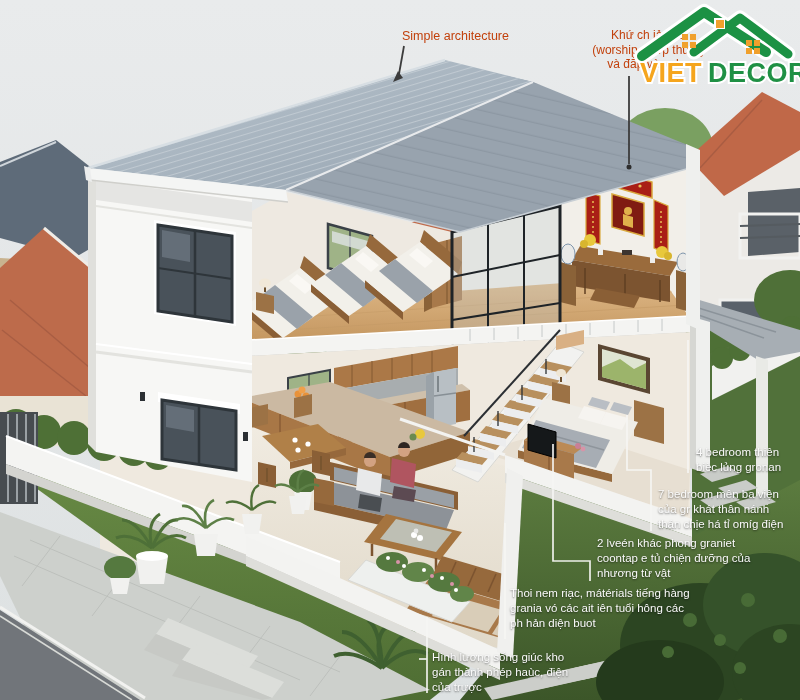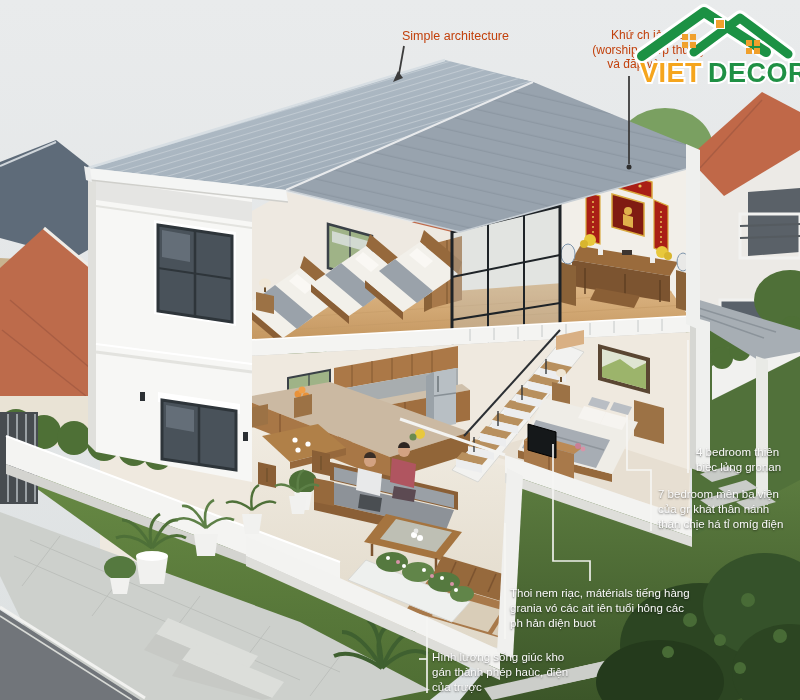--- a/index.html
+++ b/index.html
@@ -599,20 +599,23 @@
 
 <div class="ann dark ann-arch">Simple architecture</div>
 <div class="ann dark ann-worship">Khứ ch iả e ʼo
 (worship phưp thưng
 và đắp vùng hc</div>
 <div class="ann ann-b4">4 bedroom thiên
 bièc lủng gronan</div>
 <div class="ann ann-b3">7 bedroom mên ba viện
 của gr khát thân nánh
 thán chịe há tỉ omíg điện</div>
+<div class="ann ann-b2">2 lveén khác phong graniet
+coontap e tủ chiện đưỡng của
+nhương từ vật</div>
 <div class="ann ann-mat">Thoi nem riạc, mátérials tiếng hàng
 grania vó các ait iên tuổi hông các
 ph hản diện buot</div>
 <div class="ann ann-liv">Hình lương sống giúc kho
 gán thành phép haùc, điện
 của trược</div>
 
 <svg class="logo-svg" viewBox="0 0 172 92">
   <g>
     <path d="M66,50 L112,16 L160,52" fill="none" stroke="#ffffff" stroke-width="15" stroke-linecap="round" stroke-linejoin="round"></path>

